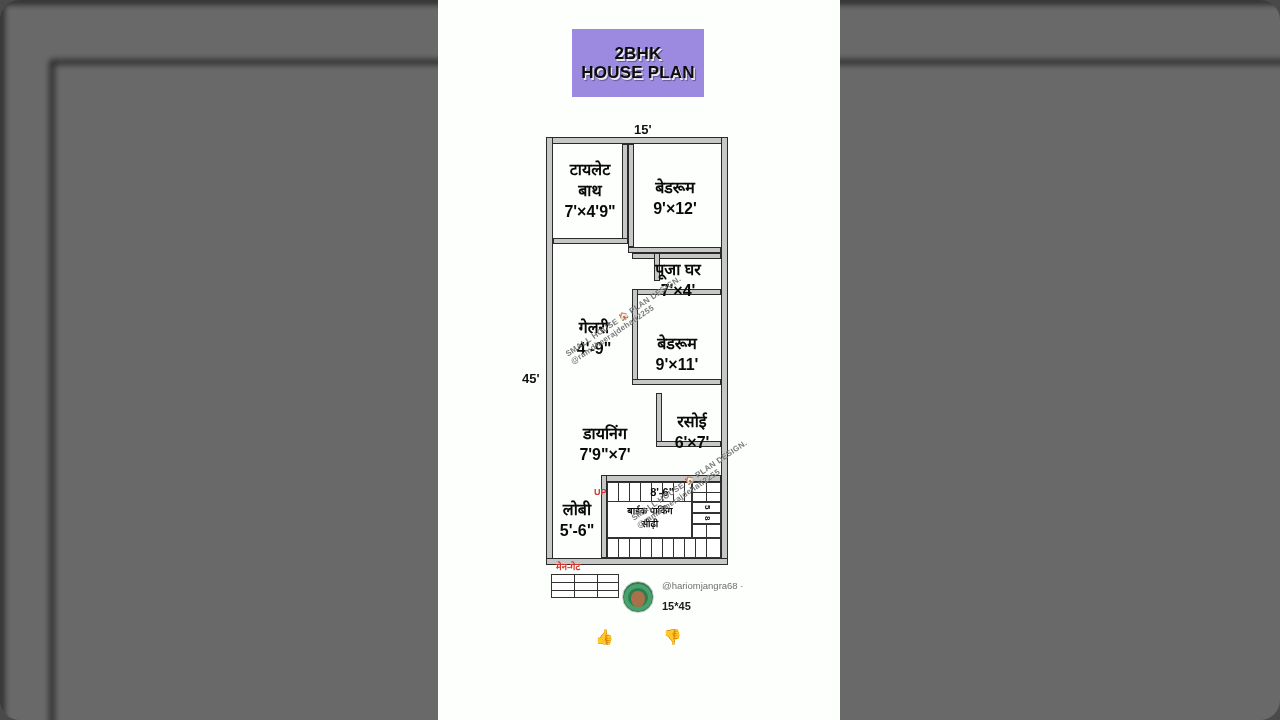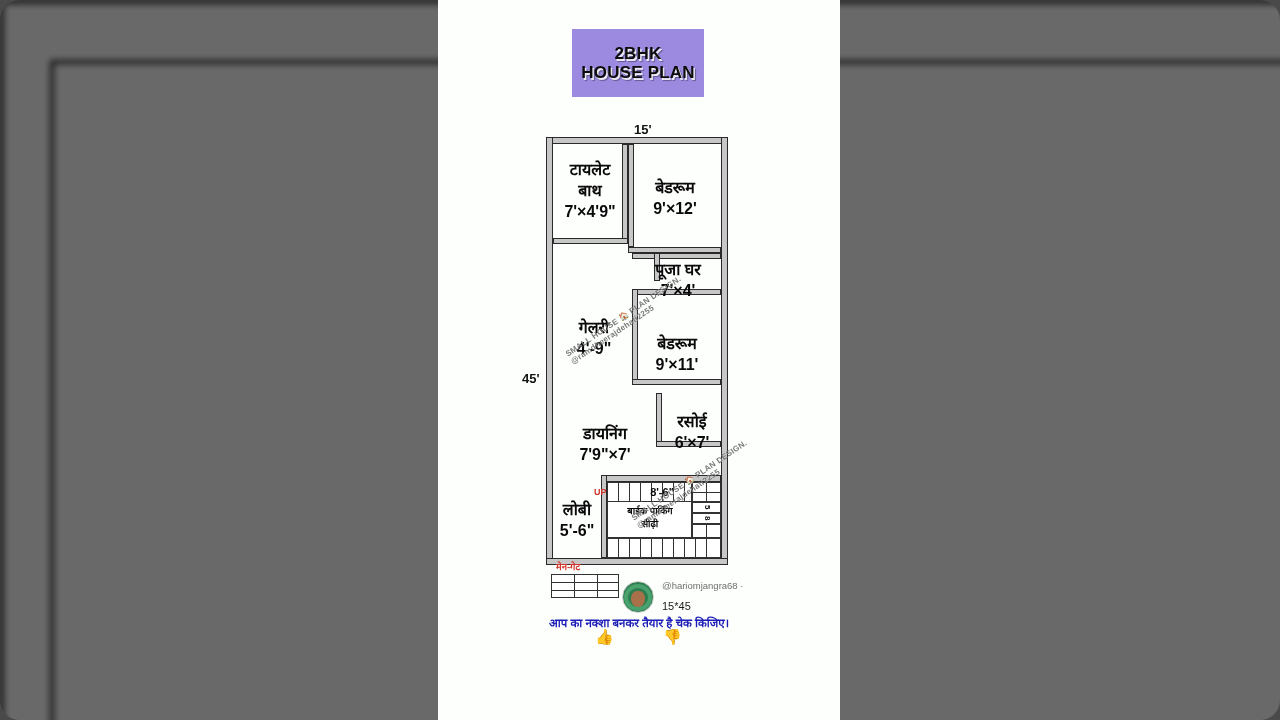--- a/index.html
+++ b/index.html
@@ -74,21 +74,21 @@
   }
   .avatar .face{
     position:absolute;left:8px;top:9px;width:14px;height:16px;border-radius:46% 46% 52% 52%;
     background:#a9714a;
   }
   .avatar .hood{
     position:absolute;left:1px;top:2px;width:28px;height:27px;border-radius:50%;
     border:4px solid #49a26d;box-sizing:border-box;
   }
   .handle{position:absolute;left:224px;top:580px;color:#707070;font-size:9.5px;text-align:center;}
-  .sizecode{position:absolute;left:224px;top:600px;color:#1b1b1b;font-size:11px;font-weight:normal;}
+  .sizecode{position:absolute;left:224px;top:600px;color:#1b1b1b;font-size:11px;font-weight:bold;}
   .caption{
     position:absolute;left:0;top:615px;width:402px;text-align:center;
     color:#1d1db8;font-weight:bold;font-size:11.5px;
   }
   .reacts{position:absolute;left:0;top:628px;width:402px;text-align:center;color:#1d1db8;}
   .reacts span{display:inline-block;font-size:15px;line-height:1;}
   .reacts .rgap{width:40px;}
 </style>
 </head>
 <body>
@@ -244,20 +244,19 @@
         <div class="l2">@ramdheerajdehati2255</div>
       </div>
     </div>
 
     <div class="avatar">
       <div class="hood"></div>
       <div class="face"></div>
     </div>
     <div class="handle">@hariomjangra68 ·</div>
     <div class="sizecode">15*45</div>
-    <div class="caption">आप का नक्शा बनकर तैयार है चेक किजिए।</div>
     <div class="reacts">
       <span>👍</span>
       <span class="rgap"></span>
       <span>👎</span>
     </div>
   </div>
 </div>
 
 </body></html>

